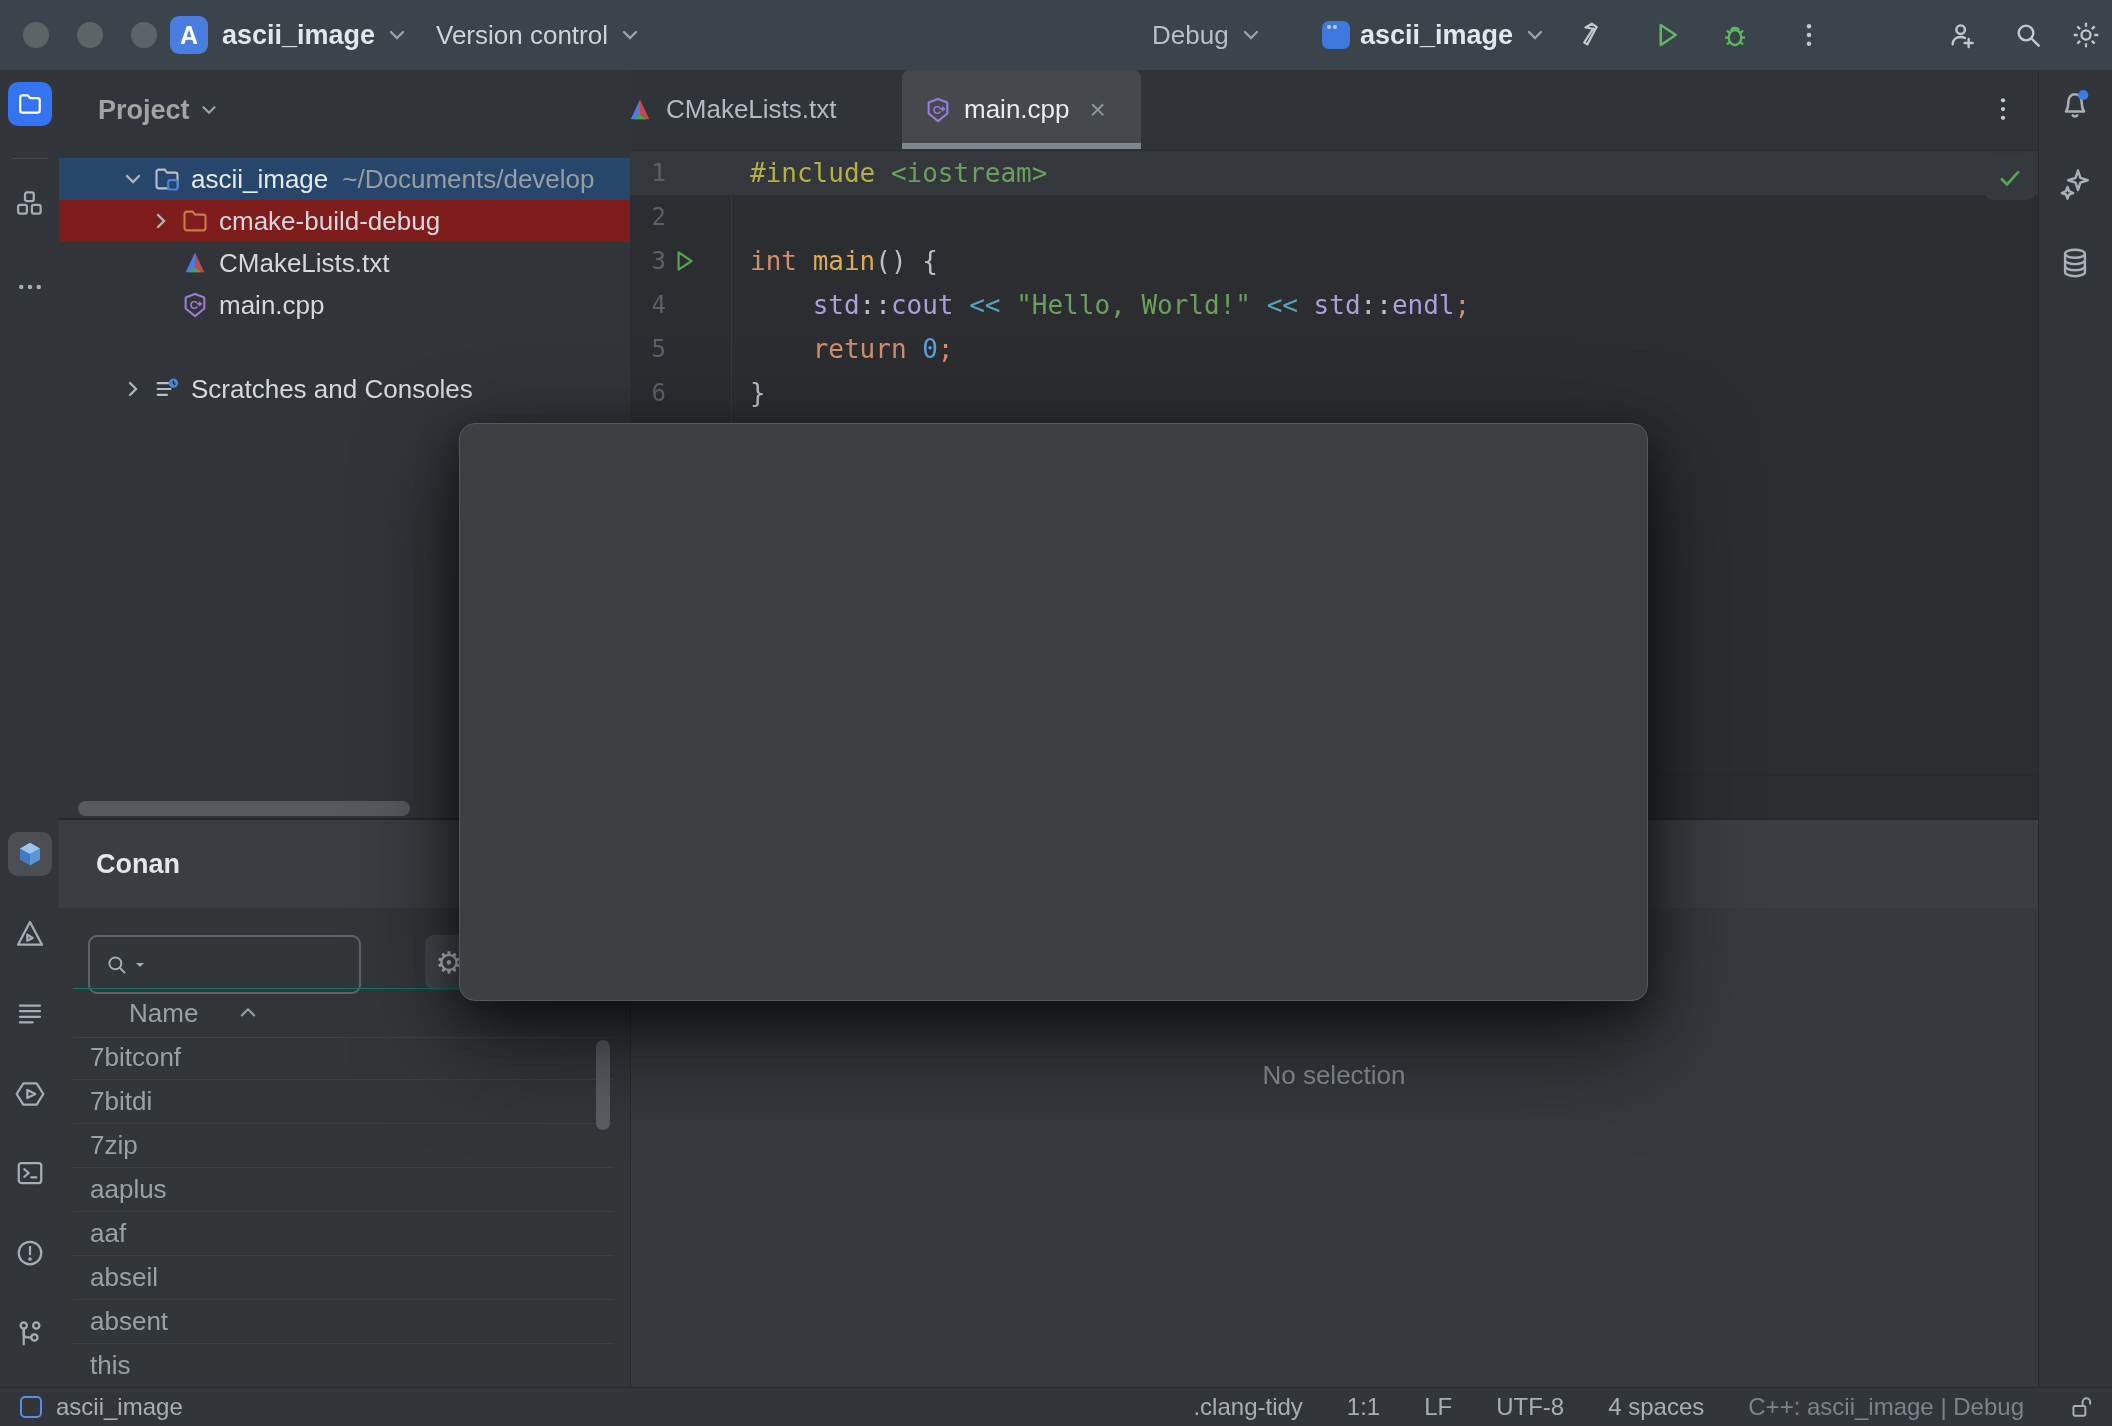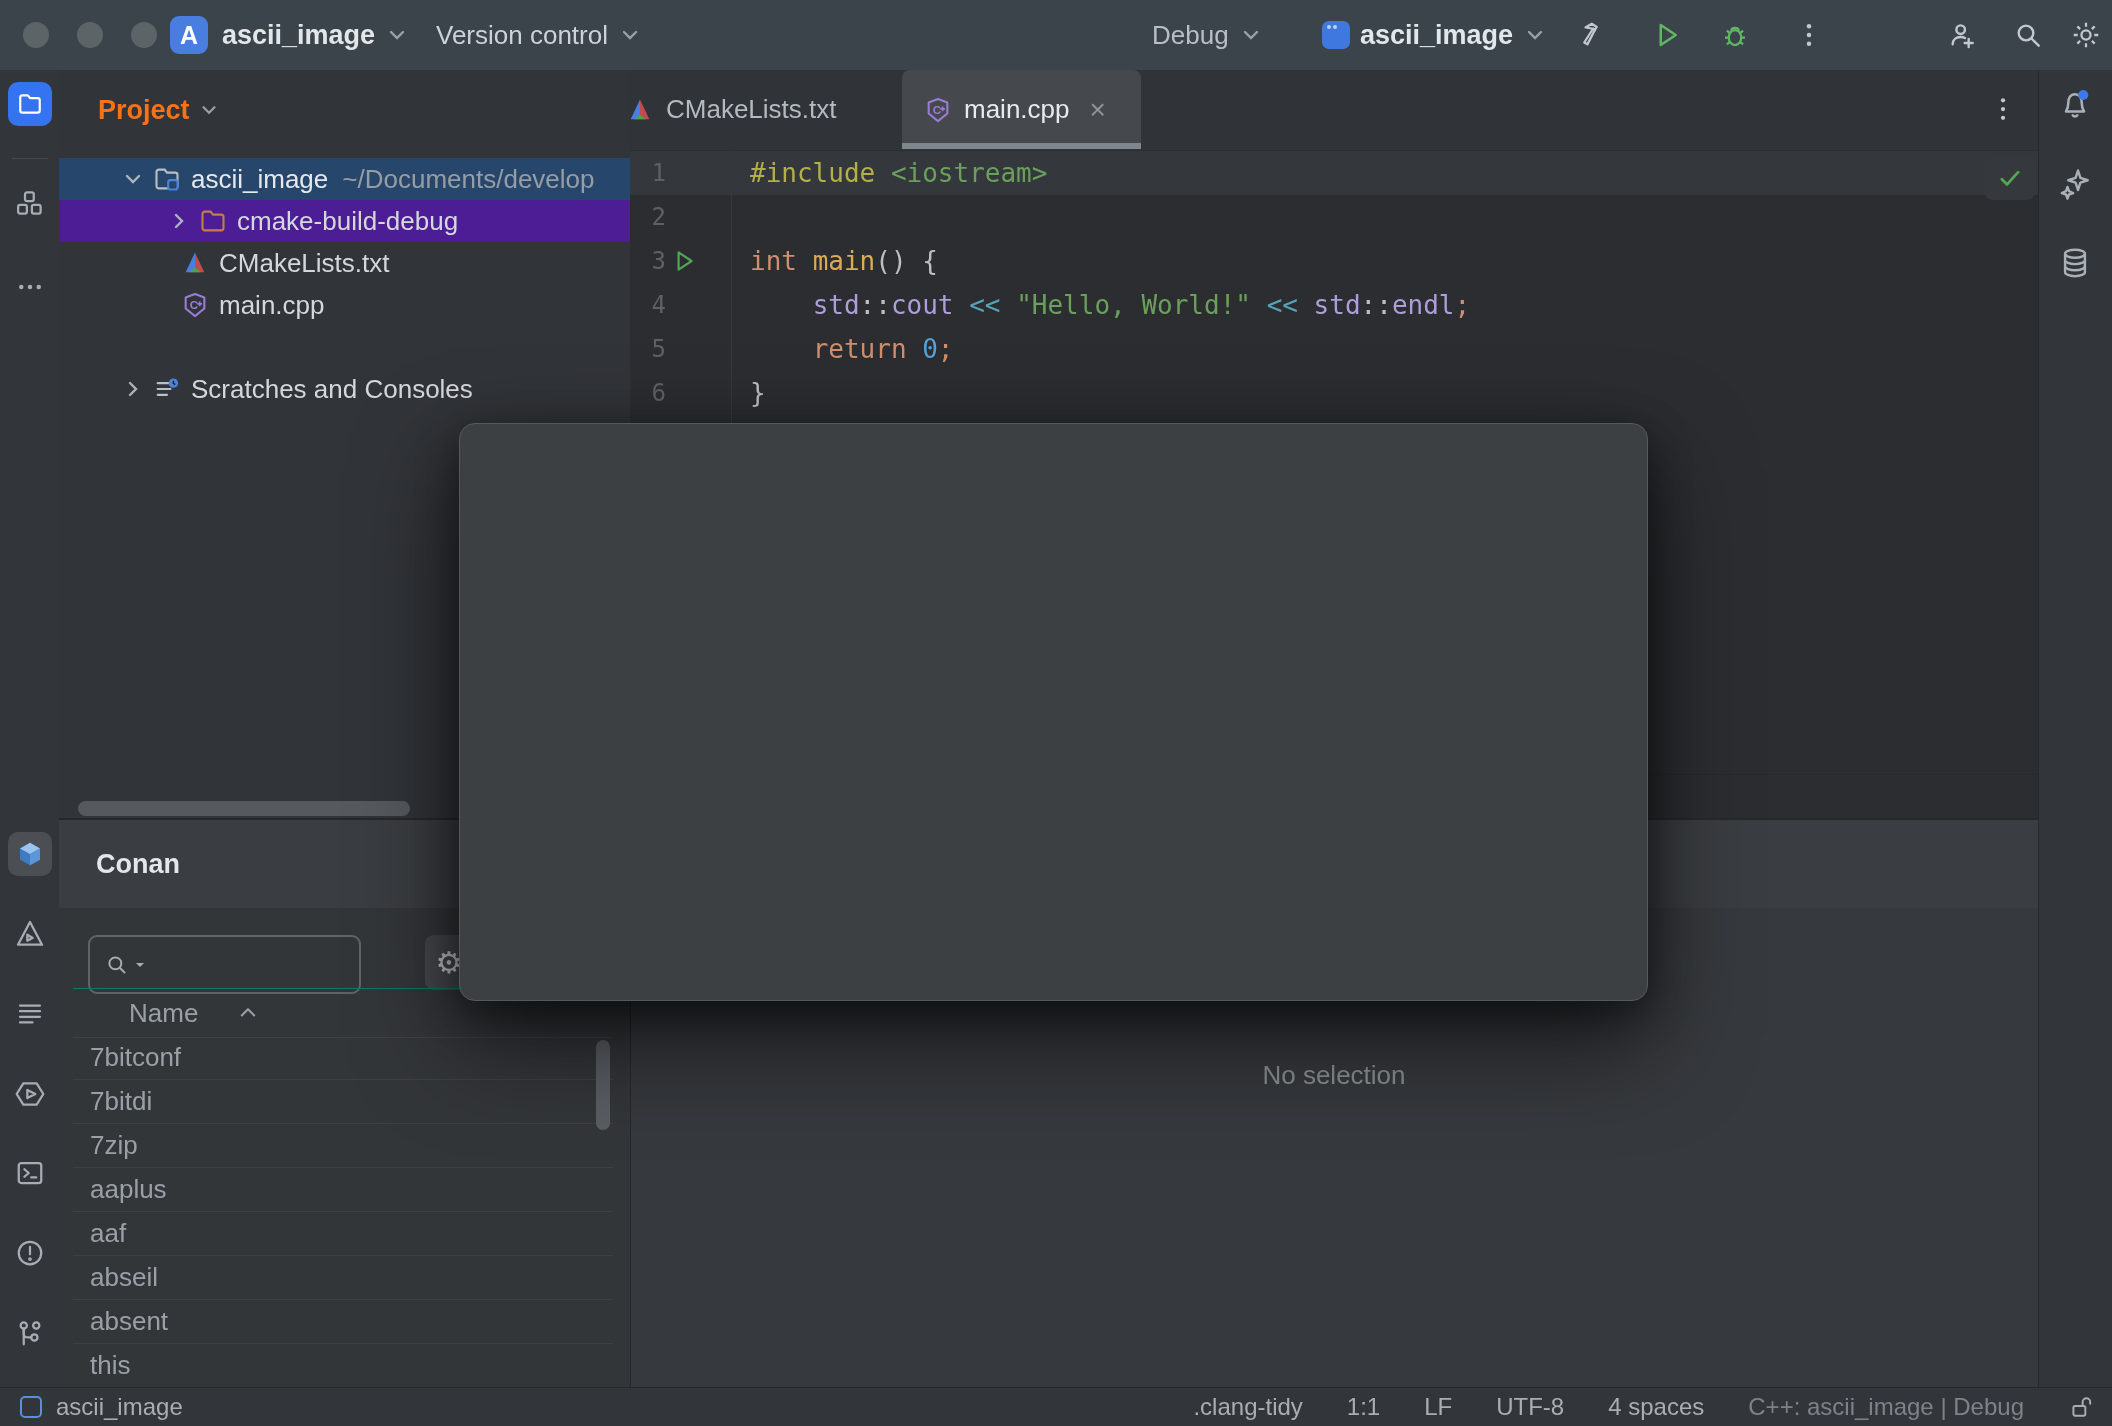--- a/index.html
+++ b/index.html
@@ -25,21 +25,21 @@
   
   .lstrip{left:0;top:70px;width:59px;height:1317px;background:#323539;border-right:1px solid #26282a;}
   .stripbtn{width:44px;height:44px;border-radius:10px;display:flex;align-items:center;justify-content:center;}
   .stripbtn.blue{background:#3574f0;color:#fff;}
   .stripbtn.gray{background:#4b4f54;}
   .stripico{width:59px;display:flex;justify-content:center;color:#a7adb4;}
 
   
   .projpanel{left:59px;top:70px;width:571px;height:750px;background:#313438;}
   .panelhdr{left:59px;top:70px;width:571px;height:80px;display:flex;align-items:center;}
-  .panelhdr .title{margin-left:39px;font-size:27px;font-weight:600;color:#f97316;display:flex;align-items:center;gap:8px;}
+  .panelhdr .title{margin-left:39px;font-size:27px;font-weight:600;color:#a3a3a3;display:flex;align-items:center;gap:8px;}
   .trow{left:59px;width:571px;height:42px;display:flex;align-items:center;font-size:26px;color:#d4d8dc;white-space:nowrap;overflow:hidden;}
   .trow .chev{color:#aeb4bb;flex:none;}
   .trow .gap{flex:none;}
   .treepath{color:#979da4;margin-left:14px;}
   .hpill{left:78px;top:801px;width:332px;height:15px;border-radius:8px;background:#56595d;}
 
   
   .tabbar{left:630px;top:70px;width:1408px;height:80px;background:#303338;border-bottom:1px solid #26282a;}
   .tab{position:absolute;top:70px;height:79px;display:flex;align-items:center;gap:12px;font-size:26px;color:#b4bac1;padding:0 22px;}
   .tab.active{background:#45494e;color:#e8ebee;border-radius:8px 8px 0 0;}
@@ -293,21 +293,21 @@
     <span>
         <svg width="28" height="28" viewBox="0 0 24 24" fill="none">
           <path d="M3 6a2 2 0 012-2h5l2 2.5h7a2 2 0 012 2V18a2 2 0 01-2 2H5a2 2 0 01-2-2z" stroke="#b9bfc6" stroke-width="1.8"></path>
           <rect x="13" y="13" width="8" height="8" rx="2" fill="#26476b" stroke="#4a84d8" stroke-width="1.8"></rect>
         </svg>
       </span>
     <span class="gap" style="width:10px;"></span>
     <span>ascii_image</span>
     <span class="treepath">~/Documents/develop</span>
   </div>
-  <div class="abs trow" style="top:200px;background:#4c1d95;padding-left:18px;">
+  <div class="abs trow" style="top:200px;background:#7f1d1d;">
     <span class="gap" style="width:90px;"></span>
     <span class="chev">
         <svg width="24" height="24" viewBox="0 0 16 16">
           <path d="M6 4l4 4-4 4" fill="none" stroke="currentColor" stroke-width="1.6" stroke-linecap="round"></path>
         </svg>
       </span>
     <span class="gap" style="width:8px;"></span>
     <span>
         <svg width="28" height="28" viewBox="0 0 24 24" fill="none" stroke="#c77d48" stroke-width="1.8" stroke-linejoin="round">
           <path d="M3 6a2 2 0 012-2h5l2 2.5h7a2 2 0 012 2V18a2 2 0 01-2 2H5a2 2 0 01-2-2z"></path>

